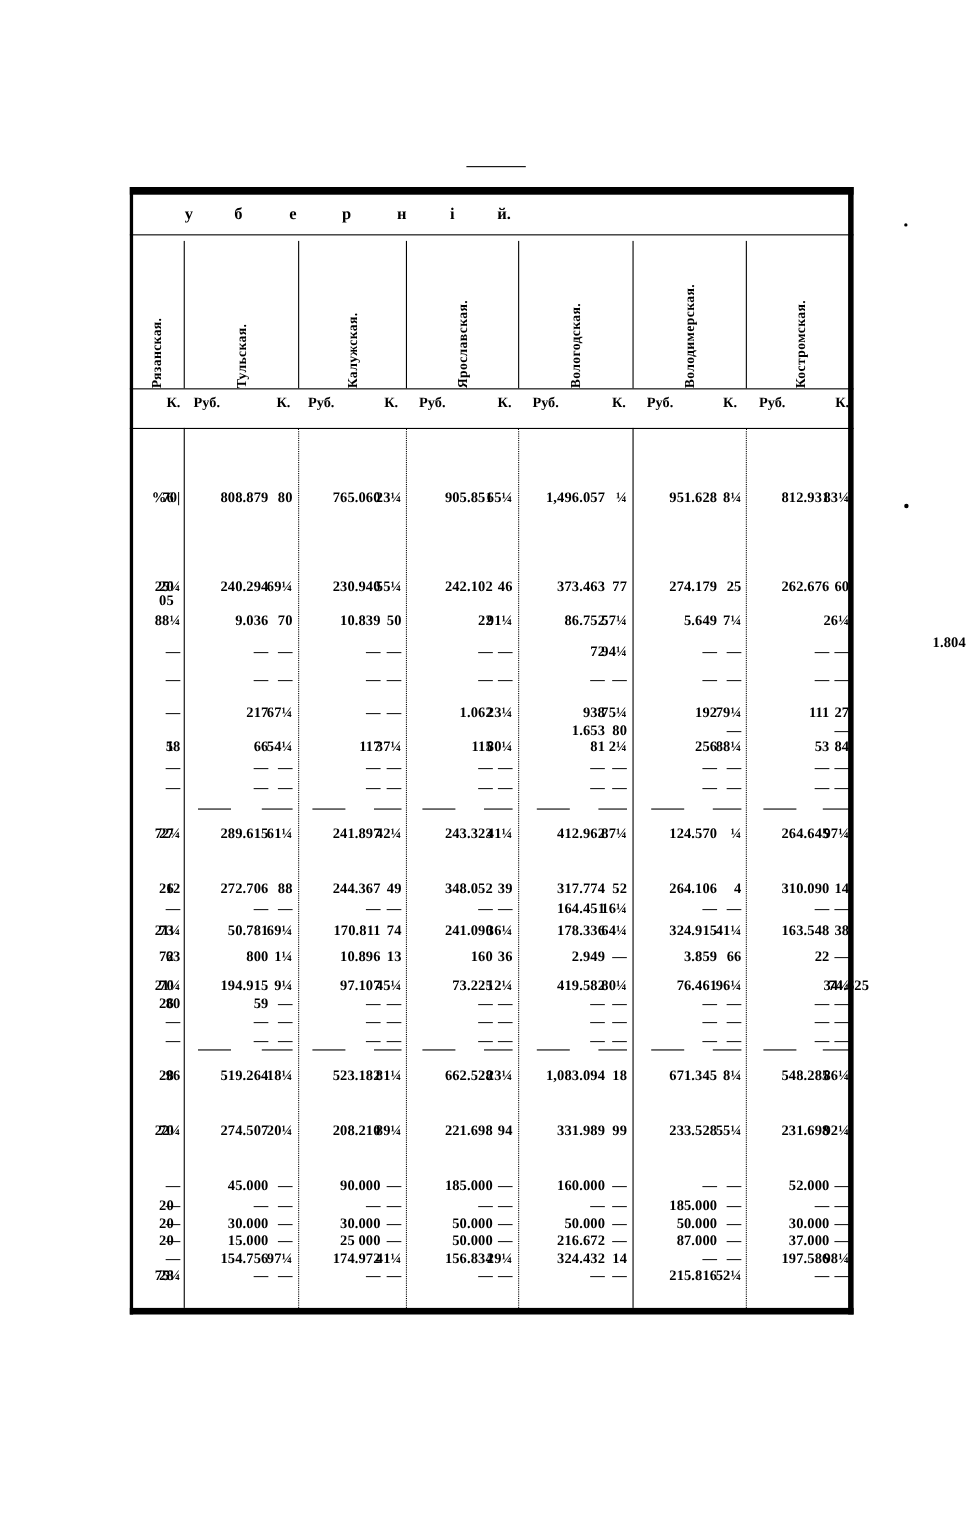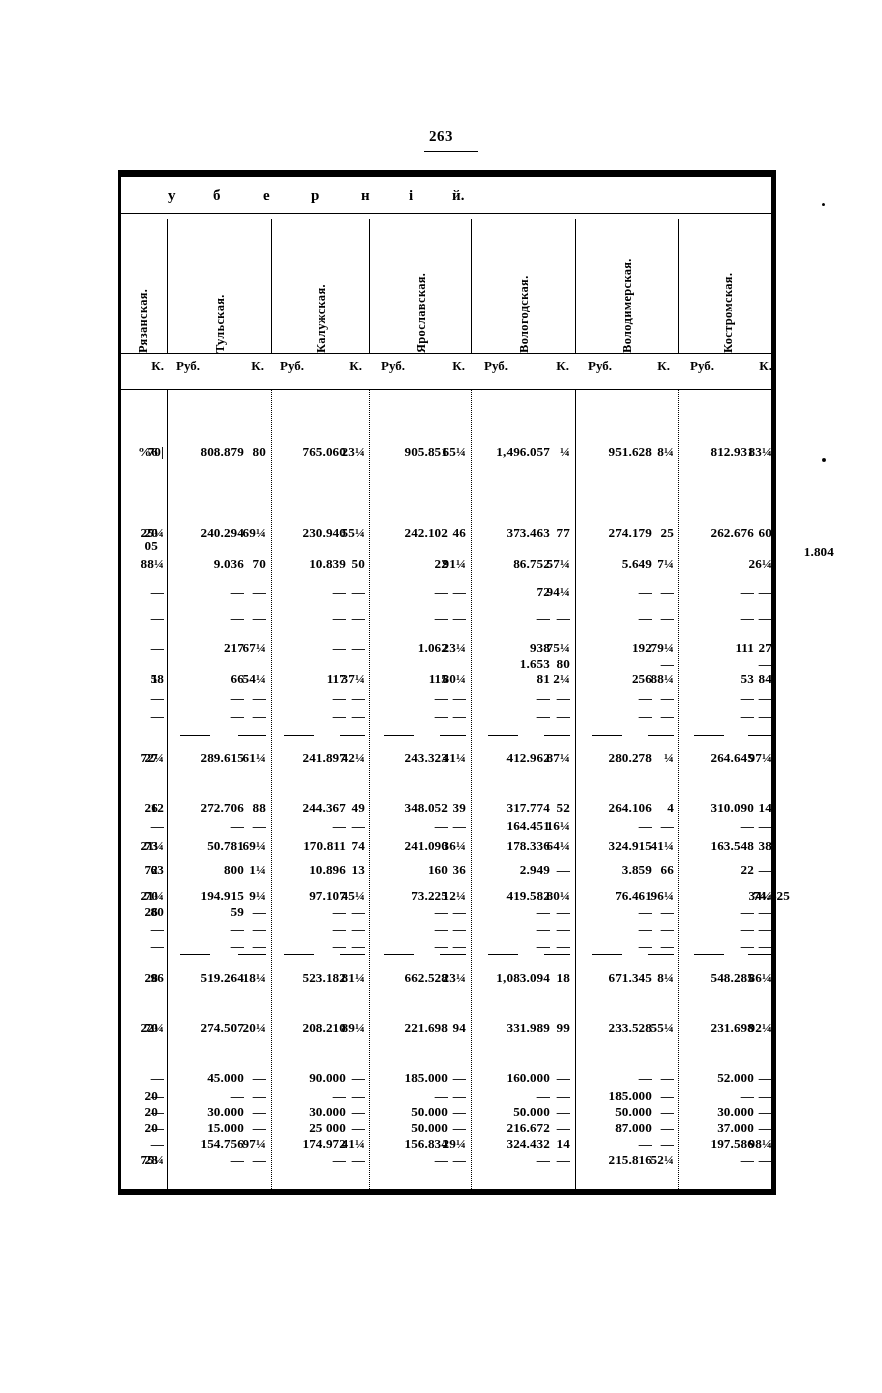--- a/index.html
+++ b/index.html
@@ -162,21 +162,20 @@
     position: absolute;
     background: #000;
     border-radius: 50%;
   }
 </style>
 </head>
 <body>
 
 <div class="page">
 
-  <div class="page-number">263</div>
   <div class="page-number-rule"></div>
 
   <div class="table-wrap">
 
     <div class="rule-top-thick"></div>
     <div class="edge-left"></div>
     <div class="edge-right"></div>
     <div class="rule-head-thin"></div>
     <div class="rule-units-top"></div>
     <div class="rule-units-bot"></div>
@@ -291,21 +290,21 @@
         <div class="cell r" style="top: 386px; left: 0px; width: 126px;">9.036</div>
         <div class="cell r" style="top: 386px; left: 0px; width: 148px;">70</div>
         <div class="cell r" style="top: 386px; left: 0px; width: 228px;">10.839</div>
         <div class="cell r" style="top: 386px; left: 0px; width: 247px;">50</div>
         <div class="cell r" style="top: 386px; left: 0px; width: 330px;">22</div>
         <div class="cell r" style="top: 386px; left: 0px; width: 348px;">91¼</div>
         <div class="cell r" style="top: 386px; left: 0px; width: 432px;">86.752</div>
         <div class="cell r" style="top: 386px; left: 0px; width: 452px;">57¼</div>
         <div class="cell r" style="top: 386px; left: 0px; width: 534px;">5.649</div>
         <div class="cell r" style="top: 386px; left: 0px; width: 556px;">7¼</div>
-        <div class="cell r" style="top: 374px; left: 0px; width: 716px;">1.804</div>
+        <div class="cell r" style="top: 406px; left: 0px; width: 716px; padding-left: 44px;">1.804</div>
         <div class="cell r" style="top: 386px; left: 0px; width: 654px;">26¼</div>
         <div class="cell r" style="top: 414px; left: 0px; width: 46px;">—</div>
         <div class="cell r" style="top: 414px; left: 0px; width: 126px;">—</div>
         <div class="cell r" style="top: 414px; left: 0px; width: 148px;">—</div>
         <div class="cell r" style="top: 414px; left: 0px; width: 228px;">—</div>
         <div class="cell r" style="top: 414px; left: 0px; width: 247px;">—</div>
         <div class="cell r" style="top: 414px; left: 0px; width: 330px;">—</div>
         <div class="cell r" style="top: 414px; left: 0px; width: 348px;">—</div>
         <div class="cell r" style="top: 414px; left: 0px; width: 432px;">72</div>
         <div class="cell r" style="top: 414px; left: 0px; width: 452px;">94¼</div>
@@ -386,21 +385,21 @@
         <div class="cell r" style="top: 580px; left: 0px; width: 40px;">27</div>
         <div class="cell r" style="top: 580px; left: 0px; width: 46px;">72¼</div>
         <div class="cell r" style="top: 580px; left: 0px; width: 126px;">289.615</div>
         <div class="cell r" style="top: 580px; left: 0px; width: 148px;">61¼</div>
         <div class="cell r" style="top: 580px; left: 0px; width: 228px;">241.897</div>
         <div class="cell r" style="top: 580px; left: 0px; width: 247px;">42¼</div>
         <div class="cell r" style="top: 580px; left: 0px; width: 330px;">243.323</div>
         <div class="cell r" style="top: 580px; left: 0px; width: 348px;">41¼</div>
         <div class="cell r" style="top: 580px; left: 0px; width: 432px;">412.962</div>
         <div class="cell r" style="top: 580px; left: 0px; width: 452px;">87¼</div>
-        <div class="cell r" style="top: 580px; left: 0px; width: 534px;">280.278</div>
+        <div class="cell r" style="top: 580px; left: 0px; width: 534px;">124.570</div>
         <div class="cell r" style="top: 580px; left: 0px; width: 556px;">¼</div>
         <div class="cell r" style="top: 580px; left: 0px; width: 636px;">264.645</div>
         <div class="cell r" style="top: 580px; left: 0px; width: 654px;">97¼</div>
         <div class="cell r" style="top: 630px; left: 0px; width: 40px;">26</div>
         <div class="cell r" style="top: 630px; left: 0px; width: 46px;">12</div>
         <div class="cell r" style="top: 630px; left: 0px; width: 126px;">272.706</div>
         <div class="cell r" style="top: 630px; left: 0px; width: 148px;">88</div>
         <div class="cell r" style="top: 630px; left: 0px; width: 228px;">244.367</div>
         <div class="cell r" style="top: 630px; left: 0px; width: 247px;">49</div>
         <div class="cell r" style="top: 630px; left: 0px; width: 330px;">348.052</div>

